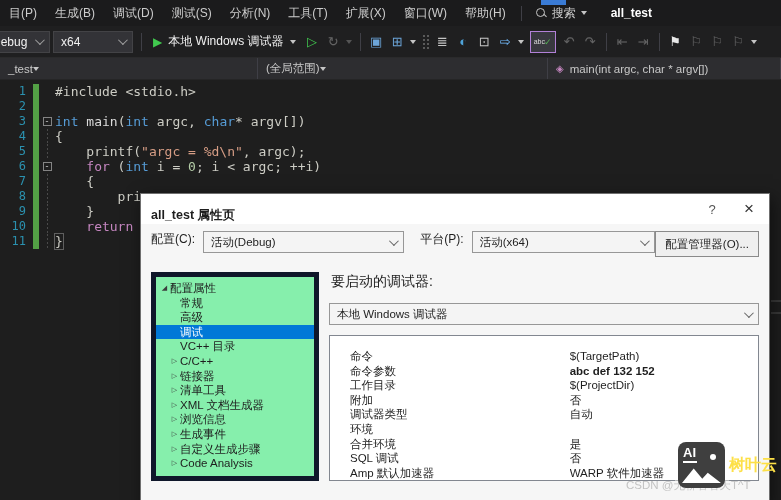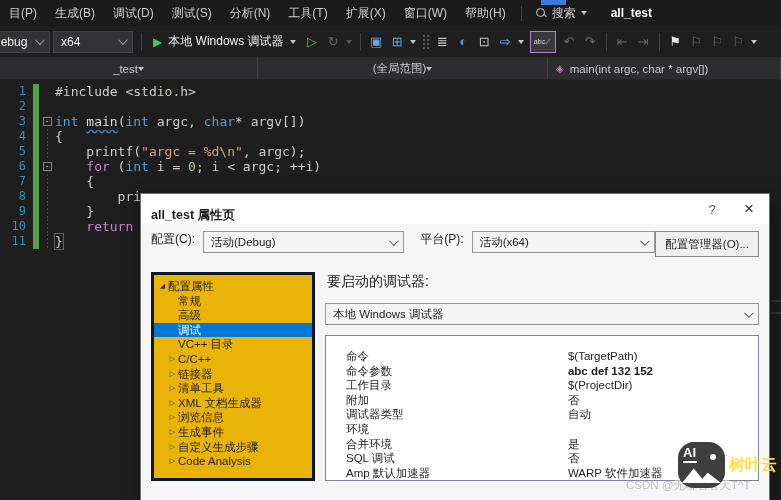--- a/index.html
+++ b/index.html
@@ -34,21 +34,21 @@
   .disabled{opacity:.32}
   .tb-handle{width:7px;height:16px;margin:0 3px;background-image:radial-gradient(#5a5a5a 1px,transparent 1.2px);
              background-size:4px 4px;flex:none}
   .tb-toggle{border:1px solid #b180d7;background:#38383f;width:26px;height:22px;display:flex;align-items:center;
              justify-content:center;box-sizing:border-box;margin:0 3px;flex:none}
   .tb-toggle .abc{font-size:7px;color:#ddd;letter-spacing:0}
   .tb-toggle .chk{font-size:9px;color:#54b054;margin-left:-1px}
   
   .navbar{position:absolute;top:58px;left:0;right:0;height:21px;background:#2d2d30;display:flex;
           font-size:11.5px;color:#c8c8c8;border-bottom:1px solid #252526}
-  .nav-sec{display:flex;align-items:center;justify-content:center;padding:0 8px;border-right:1px solid #3f3f46;box-sizing:border-box}
+  .nav-sec{display:flex;align-items:center;justify-content:flex-start;padding:0 8px;border-right:1px solid #3f3f46;box-sizing:border-box}
   .nav-file{width:258px}
   .nav-scope{width:290px}
   .nav-member{flex:1;justify-content:flex-start;gap:6px}
   .cube{color:#c586c0;font-size:10px}
   
   .editor{position:absolute;top:80px;left:0;right:0;bottom:0;background:#1e1e1e;
           font-family:"DejaVu Sans Mono",monospace;font-size:13px;padding-top:4px}
   .code-line{display:flex;height:15px;line-height:15px}
   .lnum{width:26px;text-align:right;color:#2b91af;font-size:12px;flex:none}
   .chg{width:6px;background:#53a045;margin-left:7px;flex:none}
@@ -56,21 +56,21 @@
   .fold-marker{width:9px;height:9px;border:1px solid #848484;color:#c8c8c8;font-size:9px;line-height:7px;
                text-align:center;background:#1e1e1e;box-sizing:border-box}
   .guide{background-image:linear-gradient(to bottom,#4a4a4a 40%,transparent 40%);
          background-size:1px 4px;background-repeat:repeat-y;background-position:center top}
   .codetxt{white-space:pre}
   .tok-kw{color:#569cd6}
   .tok-ctrl{color:#c586c0}
   .tok-str{color:#d69d85}
   .tok-num{color:#b5cea8}
   .tok-pln{color:#cdcdc5}
-  .tok-fn{color:#dcdcdc;text-decoration:underline;text-decoration-style:wavy;text-decoration-color:#3e7fbf;text-underline-offset:3px}
+  .tok-fn{color:#dcdcdc;text-decoration-style:wavy;text-decoration-color:#3e7fbf;text-underline-offset:3px}
   .brace-box{outline:1px solid #5f5f5f}
   .strip-line{position:absolute;left:771px;width:10px;height:2px;background:#3a3a3a}
   
   .dialog{position:absolute;left:140px;top:193px;width:630px;height:312px;background:#f6f6f6;
           border:1px solid #6f6f6f;box-shadow:3px 5px 16px rgba(0,0,0,.5);box-sizing:border-box;
           font-size:12px;color:#1e1e1e;z-index:20}
   .dlg-title{height:30px;background:#ffffff;display:flex;align-items:flex-end}
   .dlg-title-text{margin-left:10px;font-weight:bold;font-size:12.5px}
   .dlg-help{margin-left:auto;width:34px;height:30px;display:flex;align-items:center;justify-content:center;color:#555;font-size:13px}
   .dlg-close{width:40px;height:30px;display:flex;align-items:center;justify-content:center;color:#333;font-size:17px}
@@ -78,37 +78,37 @@
   .cfg-label{margin-right:8px;white-space:nowrap}
   .w-combo{height:22px;border:1px solid #979797;background:#f4f4f4;display:flex;align-items:center;
            justify-content:space-between;padding:0 7px;box-sizing:border-box;font-size:11.5px}
   .w-combo .chev{border-color:#666}
   .combo-config{width:226px}
   .plat-label{margin-left:16px}
   .combo-platform{width:206px}
   .cfg-mgr-btn{margin-left:auto;height:24px;padding:0 9px;background:#efefef;border:1px solid #8a8a8a;
                display:flex;align-items:center;font-size:11.5px;white-space:nowrap}
   .dlg-body{display:flex;padding:9px 10px 0 10px;gap:10px;height:calc(100% - 92px);box-sizing:border-box}
-  .tree{width:158px;border:3px solid #0f172a;background:#eab308;padding-top:4px;overflow:hidden;flex:none;font-size:11.5px}
+  .tree{width:158px;border:5px solid #0f172a;background:#86efac;padding-top:4px;overflow:hidden;flex:none;font-size:11.5px}
   .tree-item{height:14.6px;line-height:14.6px;display:flex;align-items:center;white-space:nowrap;cursor:default}
   .tree-item.lvl0{padding-left:3px}
   .tree-item.lvl1{padding-left:13px}
   .expander{width:11px;font-size:7px;color:#3c3c3c;text-align:center;flex:none}
   .tree-item.selected{background:#0078d7;color:#fff}
   .right-pane{flex:1;display:flex;flex-direction:column;min-width:0}
   .dbg-label{margin:1px 0 12px 2px;font-size:14px}
   .dbg-combo{width:100%}
   .grid{flex:1;margin-top:10px;border:1px solid #828790;background:#fff;padding-top:13px;font-size:11.5px;overflow:hidden}
   .grid-row{display:flex;height:14.6px;line-height:14.6px}
   .g-name{width:56%;padding-left:20px;box-sizing:border-box;white-space:nowrap;overflow:hidden}
   .g-val{flex:1;white-space:nowrap;overflow:hidden}
   .g-val.bold{font-weight:bold}
   
   .credit{position:absolute;left:626px;top:478px;color:#c3c3c3;font-size:11.5px;z-index:40;white-space:nowrap}
-  .wm-logo{position:absolute;left:678px;top:442px;width:47px;height:46px;background:#3f3f3f;border-radius:16px;z-index:41;overflow:hidden}
+  .wm-logo{position:absolute;left:678px;top:442px;width:47px;height:46px;background:#3f3f3f;border-radius:8px;z-index:41;overflow:hidden}
   .wm-ai{position:absolute;left:5px;top:3px;color:#fff;font-weight:bold;font-size:13px;border-bottom:2px solid #fff;padding:0 1px 1px 0}
   .wm-mountain{position:absolute;left:4px;right:4px;bottom:5px;height:17px;background:#fff;
                clip-path:polygon(0 100%,30% 15%,52% 75%,66% 40%,100% 100%)}
   .wm-dot{position:absolute;right:9px;top:12px;width:6px;height:6px;border-radius:50%;background:#fff}
   .wm-brand{position:absolute;left:729px;top:455px;font-size:16px;font-weight:bold;color:#fde047;z-index:41;white-space:nowrap}
 </style>
 </head>
 <body>
 
 <div class="menubar">

